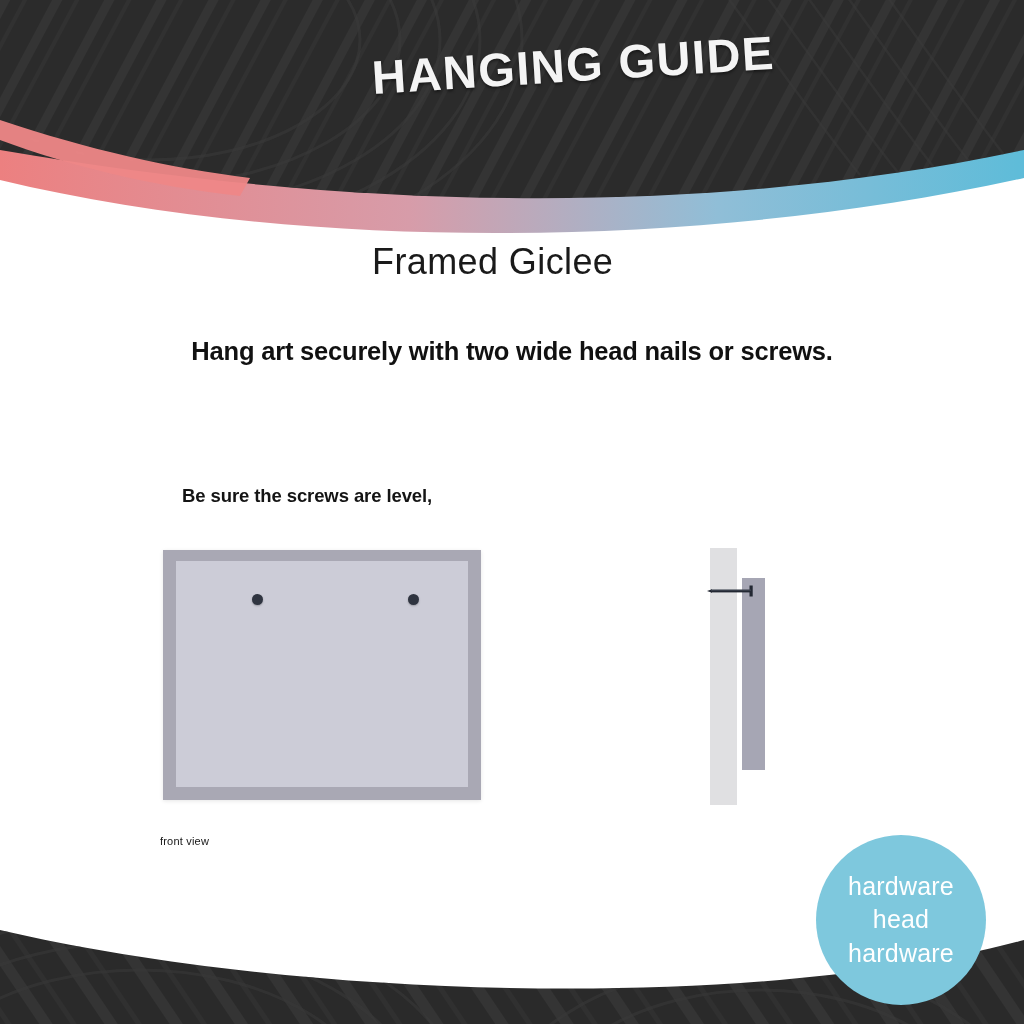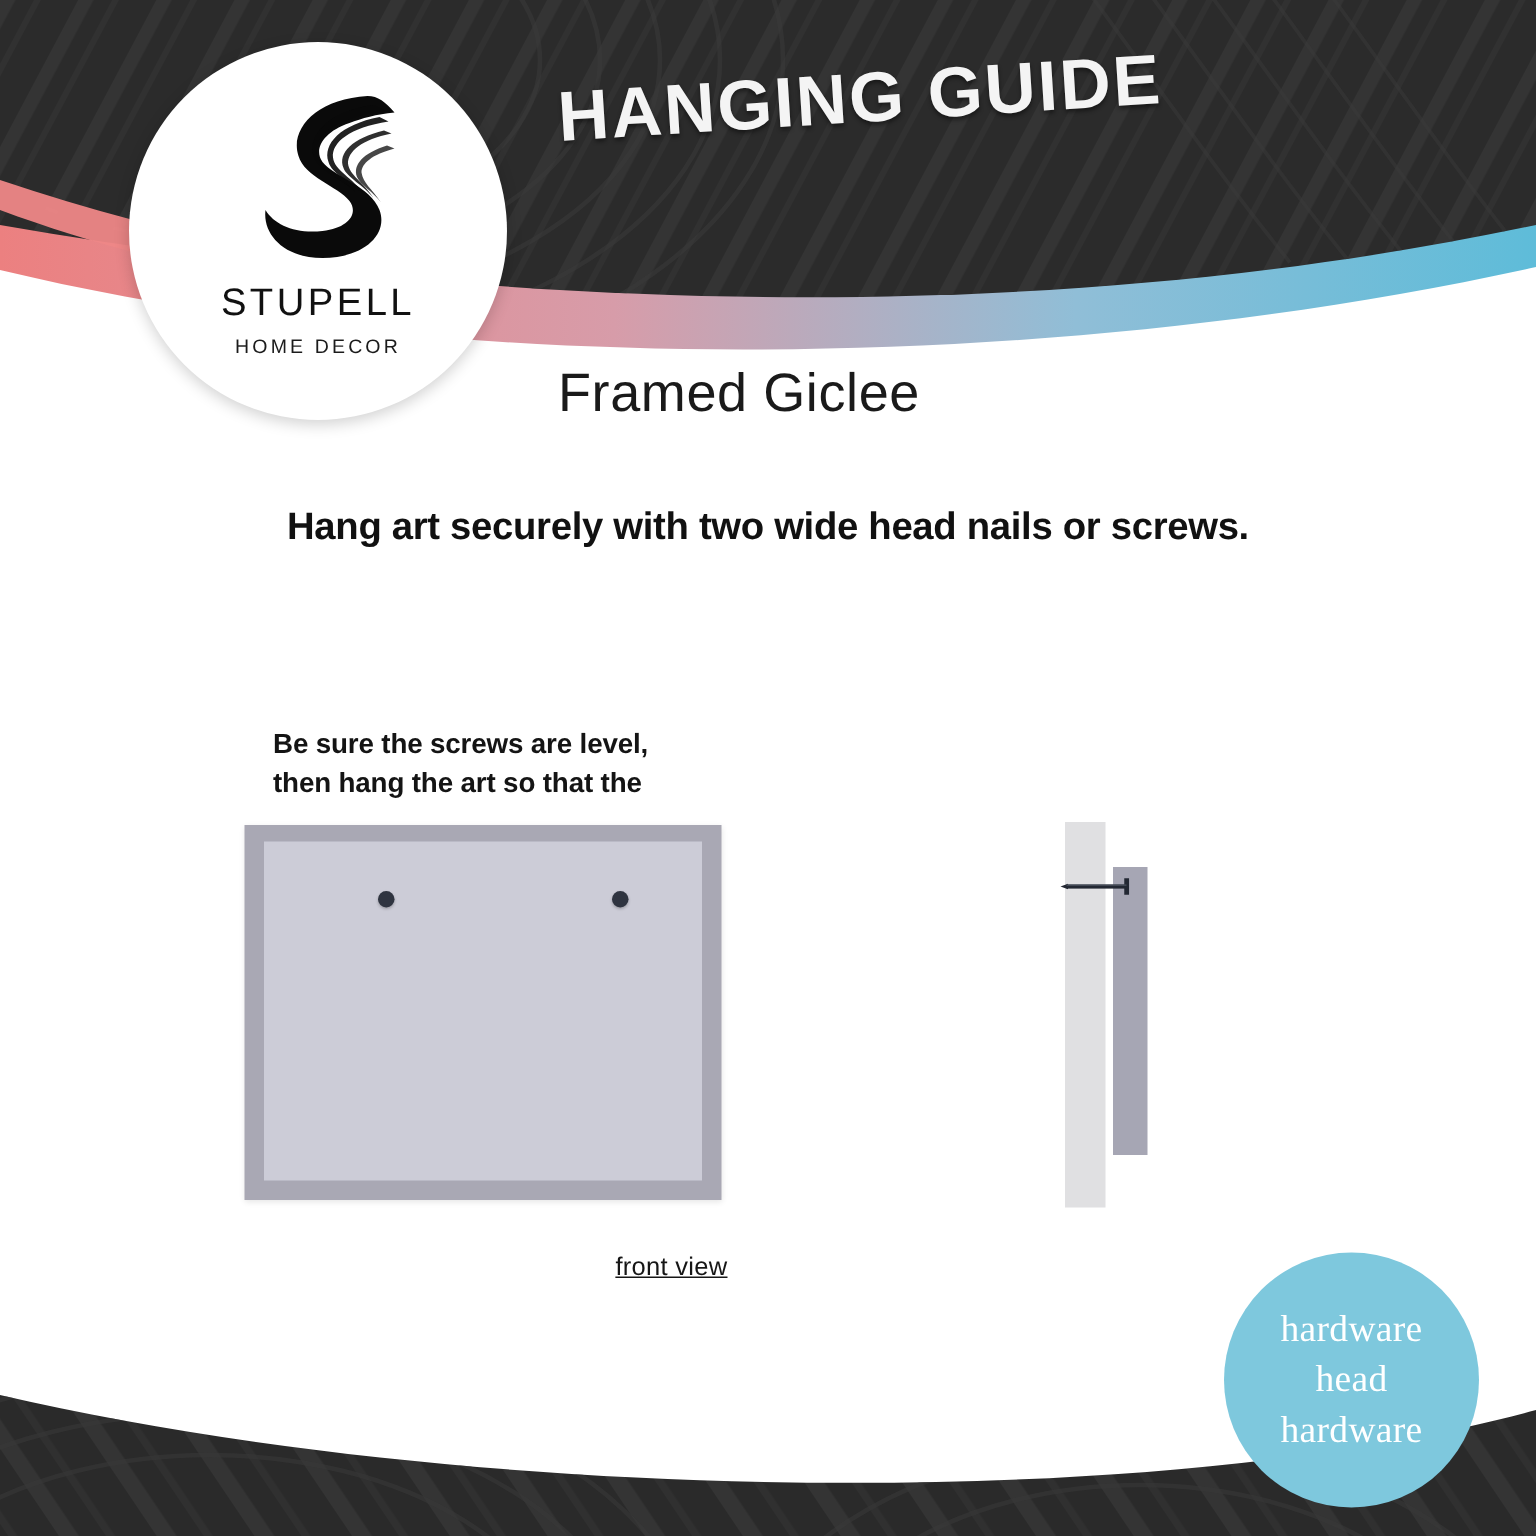--- a/index.html
+++ b/index.html
@@ -110,26 +110,25 @@
     font-size:18.5px;
     font-weight:600;
     color:#141414;
     line-height:1.42;
     letter-spacing:-0.1px;
   }
   #panel-front .panel-caption-top { text-align:left; padding-left:22px; }
   #panel-side  .panel-caption-top { text-align:center; }
 
   .panel-caption-bottom {
-    font-size:17px;
+    font-size:11px;
     font-weight:400;
     color:#161616;
-    text-align:right;
+    text-align:left;
     letter-spacing:0.2px;
-    text-decoration:underline;
   }
 
   
   #front-art {
     position:absolute;
     left:163px; top:550px;
     width:318px; height:250px;
     background:#a9a8b4;
     box-shadow:0 1px 4px rgba(0,0,0,0.10);
   }
@@ -190,21 +189,20 @@
     position:absolute;
     left:816px; top:835px;
     width:170px; height:170px;
     border-radius:50%;
     background:#7ec8dd;
     display:flex;
     flex-direction:column;
     align-items:center;
     justify-content:center;
     z-index:8;
-    font-family:Liberation Serif, serif;
   }
   #hardware-badge span {
     color:#ffffff;
     font-size:25px;
     font-weight:400;
     line-height:1.33;
     letter-spacing:0.2px;
     display:block;
     text-align:center;
   }
@@ -277,44 +275,30 @@
       <g stroke="#3a3a3a" stroke-width="3" fill="none" opacity="0.55">
         <ellipse cx="140" cy="1120" rx="240" ry="150"></ellipse>
         <ellipse cx="140" cy="1120" rx="285" ry="178"></ellipse>
         <ellipse cx="140" cy="1120" rx="330" ry="206"></ellipse>
         <ellipse cx="760" cy="1140" rx="230" ry="150"></ellipse>
         <ellipse cx="760" cy="1140" rx="275" ry="178"></ellipse>
       </g>
     </g>
   </svg>
 
-  <div id="logo-badge">
-    <svg id="logo-mark" viewBox="0 0 118 125">
-      <g fill="#0a0a0a">
-        <path d="M92 8 C58 10 40 30 46 48 C50 62 72 68 80 78 C86 86 80 96 62 98 C44 100 30 94 24 84 C22 100 36 116 62 116 C90 116 106 100 100 84 C94 68 70 62 62 52 C56 44 62 32 80 26 C88 23 98 20 110 19 C104 12 99 8 92 8 Z"></path>
-        <path d="M96 14 C66 18 52 34 56 48 C59 58 76 64 84 72 C74 60 60 56 58 46 C56 34 72 22 104 18 Z" opacity="0.95"></path>
-        <path d="M100 22 C74 27 62 40 66 52 C68 60 82 66 90 74 C82 62 70 58 69 49 C68 39 80 29 106 25 Z" opacity="0.9"></path>
-        <path d="M103 31 C82 36 72 46 76 56 C78 62 90 68 96 76 C89 65 80 61 79 53 C79 45 88 37 108 33 Z" opacity="0.85"></path>
-        <path d="M105 41 C89 46 82 54 85 62 C87 67 96 72 101 79 C95 70 89 66 88 59 C88 53 95 47 110 43 Z" opacity="0.75"></path>
-      </g>
-    </svg>
-    <div id="logo-word">STUPELL</div>
-    <div id="logo-sub">HOME DECOR</div>
-  </div>
 
   <div id="header-title">HANGING GUIDE</div>
 
   <div id="product-type">Framed Giclee</div>
 
   <div id="lead-line">Hang art securely with two wide head nails or screws.</div>
 
   <div class="panel" id="panel-front">
     <div class="panel-caption-top">
       <div>Be sure the screws are level,</div>
-      <div>then hang the art so that the</div>
     </div>
   </div>
 
 
   <div id="front-art">
     <div id="front-mat">
       <div class="screw-dot" id="screw-dot-left"></div>
       <div class="screw-dot" id="screw-dot-right"></div>
     </div>
   </div>

